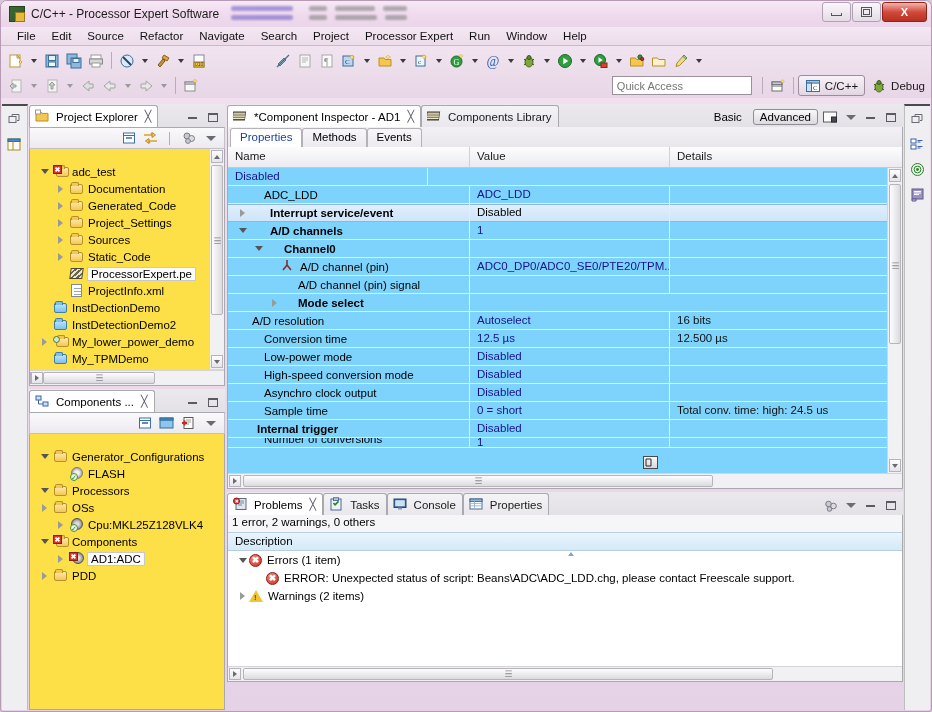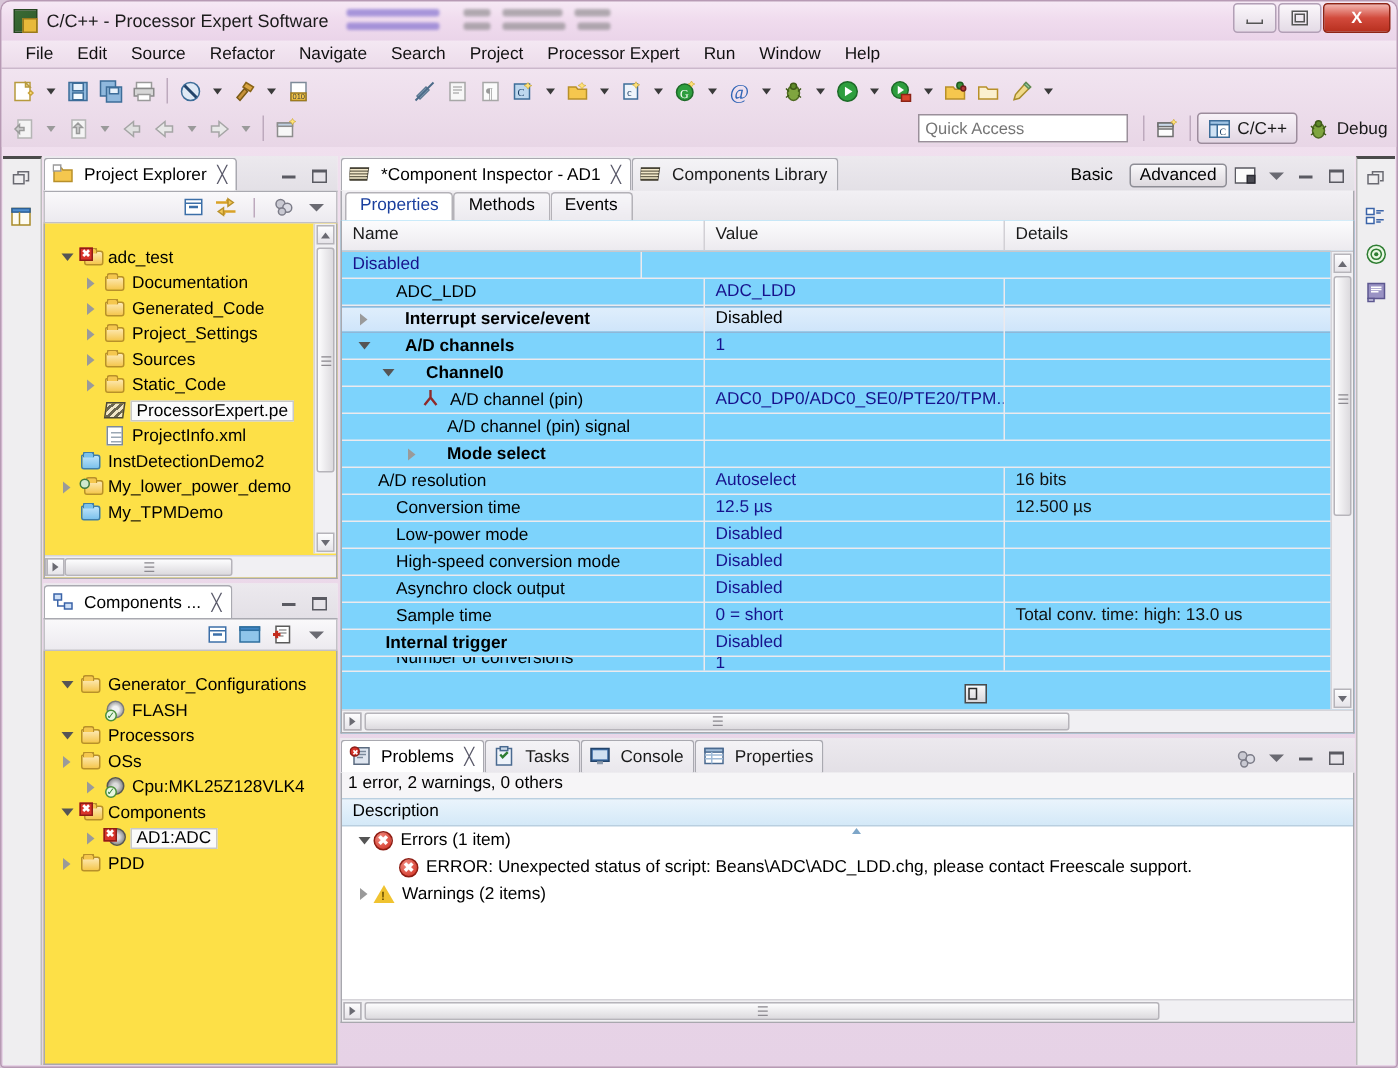--- a/index.html
+++ b/index.html
@@ -634,20 +634,27 @@
               <span class="ico">
                   <span class="file-ico"></span>
                 </span>
               <span class="tlabel">ProjectInfo.xml</span>
             </div>
             <div class="trow" style="padding-left:8px;">
               <span class="twist"></span>
               <span class="ico">
                   <span class="folder closed"></span>
                 </span>
+              <span class="tlabel">InstDectionDemo</span>
+            </div>
+            <div class="trow" style="padding-left:8px;">
+              <span class="twist"></span>
+              <span class="ico">
+                  <span class="folder closed"></span>
+                </span>
               <span class="tlabel">InstDetectionDemo2</span>
             </div>
             <div class="trow" style="padding-left:8px;overflow:hidden;">
               <span class="twist">
                   <span class="tri-c"></span>
                 </span>
               <span class="ico">
                 <span class="folder" style="left:3px;"></span>
                 <span style="position:absolute;left:0;top:2px;width:7px;height:7px;border-radius:50%;background:#cfe8cf;border:1px solid #3f7a3f;"></span>
               </span>
@@ -1004,21 +1011,21 @@
                 <div class="pval" style="width:200px;">Disabled</div>
                 <div class="pdet" style="flex:1;"></div>
                 <div style="width:15px;"></div>
               </div>
 
               <div class="prow">
                 <div class="pname" style="width:242px;padding-left:36px;">
                     <span>Sample time</span>
                   </div>
                 <div class="pval" style="width:200px;">0 = short</div>
-                <div class="pdet" style="flex:1;">Total conv. time:  high: 13.0 us</div>
+                <div class="pdet" style="flex:1;">Total conv. time:  high: 24.5 us</div>
                 <div style="width:15px;"></div>
               </div>
 
               <div class="prow">
                 <div class="pname" style="width:242px;padding-left:8px;">
                     <span class="bold" style="margin-left:21px;">Internal trigger</span>
                   </div>
                 <div class="pval" style="width:200px;">Disabled</div>
                 <div class="pdet" style="flex:1;"></div>
                 <div style="width:15px;"></div>

